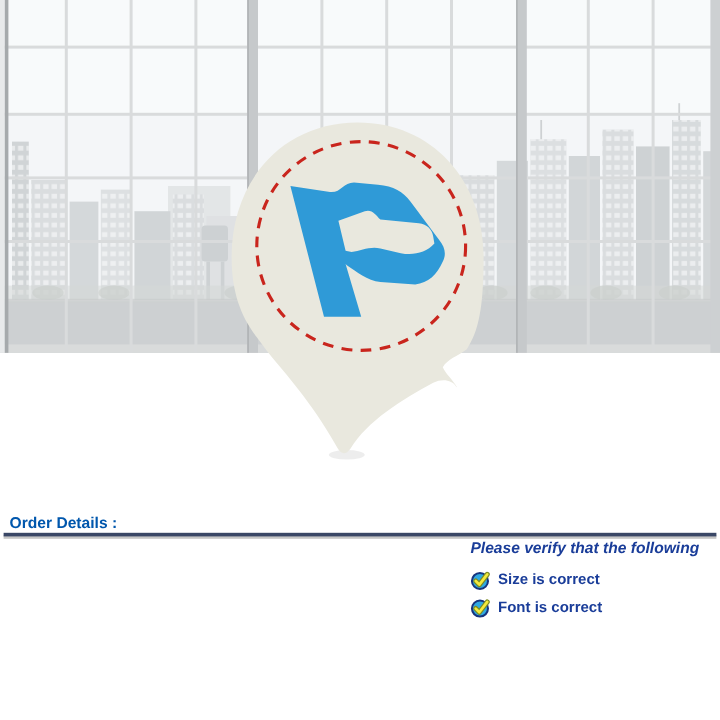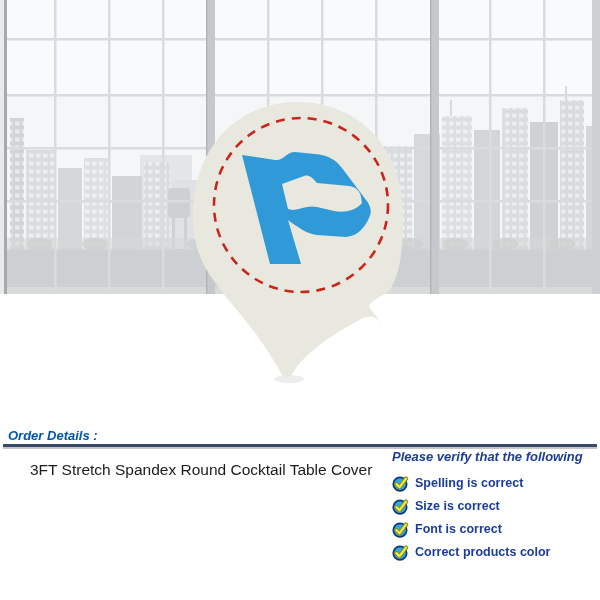--- a/index.html
+++ b/index.html
@@ -3,21 +3,21 @@
 <meta charset="utf-8">
 <style>
   html,body{margin:0;padding:0;}
   body{
     width:600px;height:600px;position:relative;overflow:hidden;
     background:#ffffff;font-family:"Liberation Sans", sans-serif;
   }
   #scene{position:absolute;left:0;top:0;}
   .order-heading{
     position:absolute;left:8px;top:428px;
-    font-size:13px;font-weight:bold;color:#0057ad;letter-spacing:0px;font-style:italic;
+    font-size:13px;font-weight:bold;color:#0057ad;letter-spacing:0px;
   }
   .order-rule{
     position:absolute;left:3px;right:3px;top:444px;height:3px;
     background:#3a4766;box-shadow:0 2px 0 #c6c6c6;
   }
   .product-desc{
     position:absolute;left:30px;top:459px;width:345px;
     font-size:15.5px;line-height:21px;color:#1b1b1b;
   }
   .verify-panel{position:absolute;left:392px;top:450px;width:205px;}
@@ -159,38 +159,27 @@
              L 317 207
              C 308 205 301 209 293 210
              L 288 209 Z" fill="#e9e8de"></path>
   </g>
 </svg>
 
 <div class="order-heading">Order Details :</div>
 <div class="order-rule"></div>
 
 <div class="product-desc">
-  <div>3FT Stretch Spandex Round Cocktail Table Cover</div>
 </div>
 
 <div class="verify-panel">
   <div class="verify-heading">
     <span>Please verify that the following</span>
   </div>
 
-  <div class="verify-item">
-    <span class="check-wrap">
-      <svg width="17" height="17" viewBox="0 0 16 16">
-        <circle cx="7.5" cy="8.6" r="6.3" stroke="#17357e" stroke-width="1.6" fill="#2fa9e2"></circle>
-        <path d="M4.2 8.6 L7 11.5 L13.2 3.4" fill="none" stroke="#7e8c22" stroke-width="4" stroke-linecap="round" stroke-linejoin="round"></path>
-        <path d="M4.2 8.6 L7 11.5 L13.2 3.4" fill="none" stroke-width="2.1" stroke-linecap="round" stroke-linejoin="round" stroke="#f4ea3d"></path>
-      </svg>
-    </span>
-    <span class="label">Spelling is correct</span>
-  </div>
 
   <div class="verify-item">
     <span class="check-wrap">
       <svg width="17" height="17" viewBox="0 0 16 16">
         <circle cx="7.5" cy="8.6" r="6.3" stroke="#17357e" stroke-width="1.6" fill="#2fa9e2"></circle>
         <path d="M4.2 8.6 L7 11.5 L13.2 3.4" fill="none" stroke="#7e8c22" stroke-width="4" stroke-linecap="round" stroke-linejoin="round"></path>
         <path d="M4.2 8.6 L7 11.5 L13.2 3.4" fill="none" stroke-width="2.1" stroke-linecap="round" stroke-linejoin="round" stroke="#f4ea3d"></path>
       </svg>
     </span>
     <span class="label">Size is correct</span>
@@ -201,23 +190,13 @@
       <svg width="17" height="17" viewBox="0 0 16 16">
         <circle cx="7.5" cy="8.6" r="6.3" stroke="#17357e" stroke-width="1.6" fill="#2fa9e2"></circle>
         <path d="M4.2 8.6 L7 11.5 L13.2 3.4" fill="none" stroke="#7e8c22" stroke-width="4" stroke-linecap="round" stroke-linejoin="round"></path>
         <path d="M4.2 8.6 L7 11.5 L13.2 3.4" fill="none" stroke-width="2.1" stroke-linecap="round" stroke-linejoin="round" stroke="#f4ea3d"></path>
       </svg>
     </span>
     <span class="label">Font is correct</span>
   </div>
 
 
-  <div class="verify-item">
-    <span class="check-wrap">
-      <svg width="17" height="17" viewBox="0 0 16 16">
-        <circle cx="7.5" cy="8.6" r="6.3" stroke="#17357e" stroke-width="1.6" fill="#2fa9e2"></circle>
-        <path d="M4.2 8.6 L7 11.5 L13.2 3.4" fill="none" stroke="#7e8c22" stroke-width="4" stroke-linecap="round" stroke-linejoin="round"></path>
-        <path d="M4.2 8.6 L7 11.5 L13.2 3.4" fill="none" stroke-width="2.1" stroke-linecap="round" stroke-linejoin="round" stroke="#f4ea3d"></path>
-      </svg>
-    </span>
-    <span class="label">Correct products color</span>
-  </div>
 </div>
 
 </body></html>

